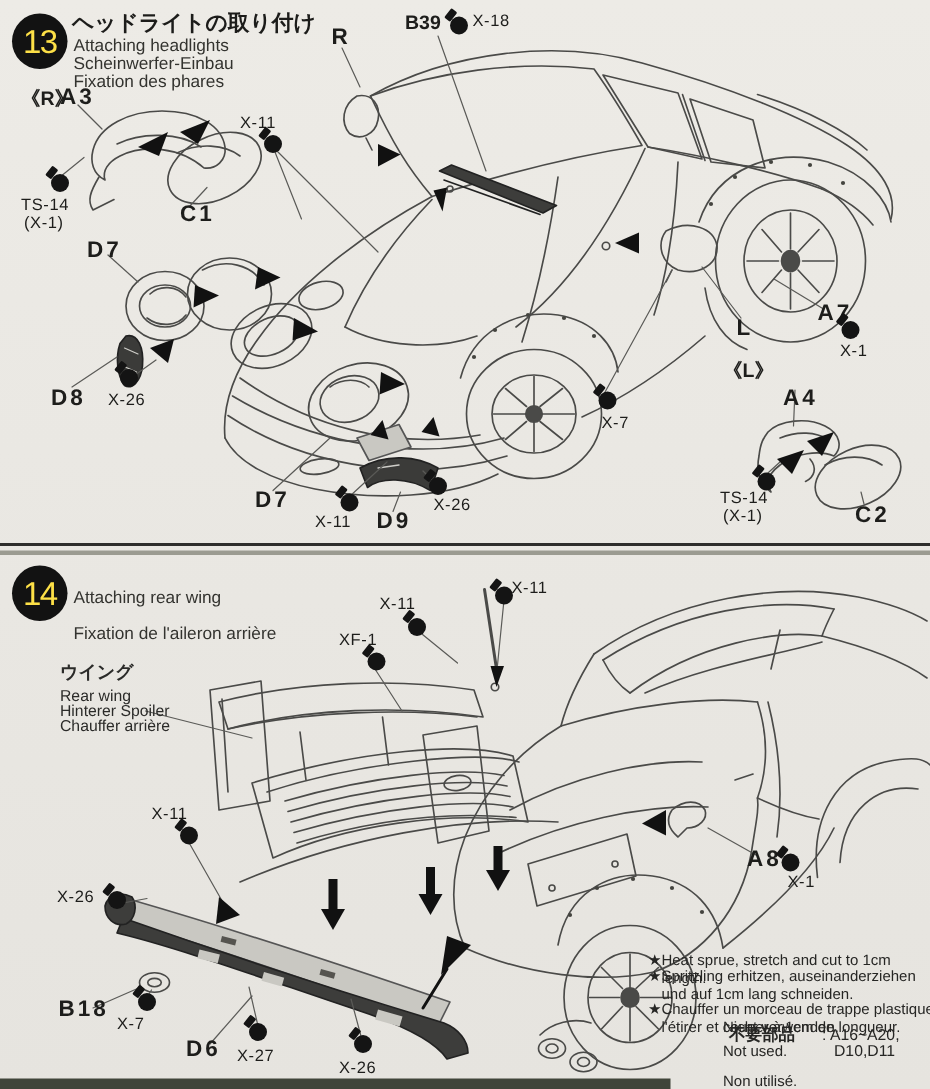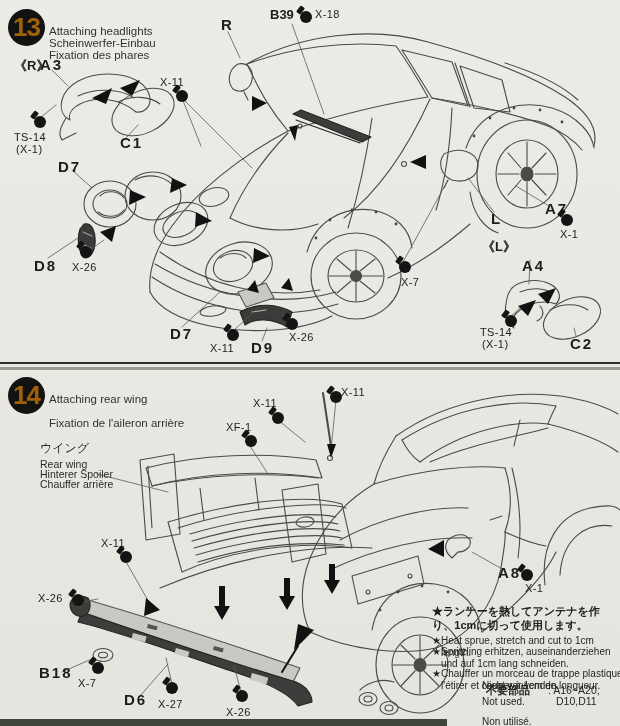--- a/index.html
+++ b/index.html
@@ -1,29 +1,29 @@
 <!DOCTYPE html>
 <html><head>
 <meta charset="utf-8">
 <style>
   html,body{margin:0;padding:0;background:#d8d6d0;}
   .sheet{position:relative;width:620px;height:726px;margin:0 auto;overflow:hidden;
          background:linear-gradient(#edebe6 0%,#e9e7e2 55%,#e6e4df 100%);
          font-family:"Liberation Sans",sans-serif;color:#2d2d2b;}
   svg.art{position:absolute;left:0;top:0;}
   .badge{position:absolute;width:37px;height:37px;background:#121212;border-radius:50%;
-         color:#a16207;font-size:26px;font-weight:bold;letter-spacing:-1px;
+         color:#fde047;font-size:22px;font-weight:normal;letter-spacing:-1px;
          display:flex;align-items:center;justify-content:center;}
   .jt{position:absolute;font-size:14.5px;font-weight:bold;color:#1c1c1a;white-space:nowrap;}
   .sub{position:absolute;font-size:11.5px;line-height:13px;color:#33332f;white-space:nowrap;}
   .lbl{position:absolute;font-size:15px;font-weight:600;letter-spacing:2px;color:#1d1d1b;white-space:nowrap;}
   .md{position:absolute;font-size:13px;font-weight:600;color:#1d1d1b;white-space:nowrap;}
   .sm{position:absolute;font-size:11px;letter-spacing:.4px;color:#1d1d1b;white-space:nowrap;}
   .cap{position:absolute;font-size:10.5px;line-height:11.5px;color:#2b2b29;white-space:nowrap;}
-  .capb{font-size:12px;font-weight:normal;}
+  .capb{font-size:12px;font-weight:bold;}
   .pdot{position:absolute;width:12px;height:12px;background:#141414;border-radius:50%;}
   .pdot::before{content:"";position:absolute;left:-2px;top:-5px;width:5px;height:8px;
                 background:#141414;transform:rotate(38deg);border-radius:1px;}
   .note{position:absolute;font-size:10px;line-height:11.5px;color:#262624;
         padding-left:9px;text-indent:-9px;}
   .noteja{position:absolute;font-size:11px;line-height:14px;font-weight:bold;color:#1d1d1b;}
   .div1{position:absolute;left:0;top:362px;width:620px;height:2px;background:#2e2e2c;}
   .div2{position:absolute;left:0;top:367px;width:620px;height:3px;background:#9b9b91;}
   .strip{position:absolute;left:0;top:719px;width:447px;height:7px;background:#40453a;}
 </style>
@@ -320,20 +320,21 @@
           <polygon points="324,580 340,580 332,594"></polygon>
         <polygon points="327,444 336,444 331,458"></polygon>
         <polygon points="146,598 160,610 144,616"></polygon>
         <polygon points="294,650 314,630 298,624"></polygon>
         <polygon points="444,540 428,549 444,557"></polygon>
       </g>
     </g>
   </svg>
 
   <div class="badge" style="left:8px;top:9px">13</div>
+  <div class="jt" style="left:48px;top:6px">ヘッドライトの取り付け</div>
   <div class="sub" style="left:49px;top:25px">Attaching headlights</div>
   <div class="sub" style="left:49px;top:37px">Scheinwerfer-Einbau</div>
   <div class="sub" style="left:49px;top:49px">Fixation des phares</div>
 
   <span class="md" style="left:14px;top:57px">《R》</span>
   <span class="lbl" style="left:40px;top:56px">A3</span>
   <span class="pdot" style="left:34px;top:116px"></span>
   <span class="sm" style="left:14px;top:131px">TS-14</span>
   <span class="sm" style="left:16px;top:143px">(X-1)</span>
   <span class="lbl" style="left:120px;top:134px">C1</span>
@@ -394,21 +395,20 @@
   <span class="pdot" style="left:72px;top:594px"></span>
   <span class="lbl" style="left:39px;top:664px">B18</span>
   <span class="pdot" style="left:92px;top:662px"></span>
   <span class="sm" style="left:78px;top:677px">X-7</span>
   <span class="lbl" style="left:124px;top:691px">D6</span>
   <span class="pdot" style="left:166px;top:682px"></span>
   <span class="sm" style="left:158px;top:698px">X-27</span>
   <span class="pdot" style="left:236px;top:690px"></span>
   <span class="sm" style="left:226px;top:706px">X-26</span>
 
-  <div class="noteja" style="left:432px;top:604px;width:182px">★ランナーを熱してアンテナを作り、1cmに切って使用します。</div>
   <div class="note" style="left:432px;top:635px;width:184px">★Heat sprue, stretch and cut to 1cm length.</div>
   <div class="note" style="left:432px;top:646px;width:184px">★Spritzling erhitzen, auseinanderziehen und auf 1cm lang schneiden.</div>
   <div class="note" style="left:432px;top:668px;width:188px">★Chauffer un morceau de trappe plastique, l'étirer et couper à 1cm de longueur.</div>
 
   <div class="note" style="left:486px;top:685px;font-weight:bold;font-size:11px">不要部品</div>
   <div class="note" style="left:548px;top:685px;font-size:10.5px">: A16~A20,</div>
   <div class="note" style="left:482px;top:696px">Not used.</div>
   <div class="note" style="left:556px;top:696px;font-size:10.5px">D10,D11</div>
   <div class="note" style="left:482px;top:680px">Nicht verwenden.</div>
   <div class="note" style="left:482px;top:716px">Non utilisé.</div>

